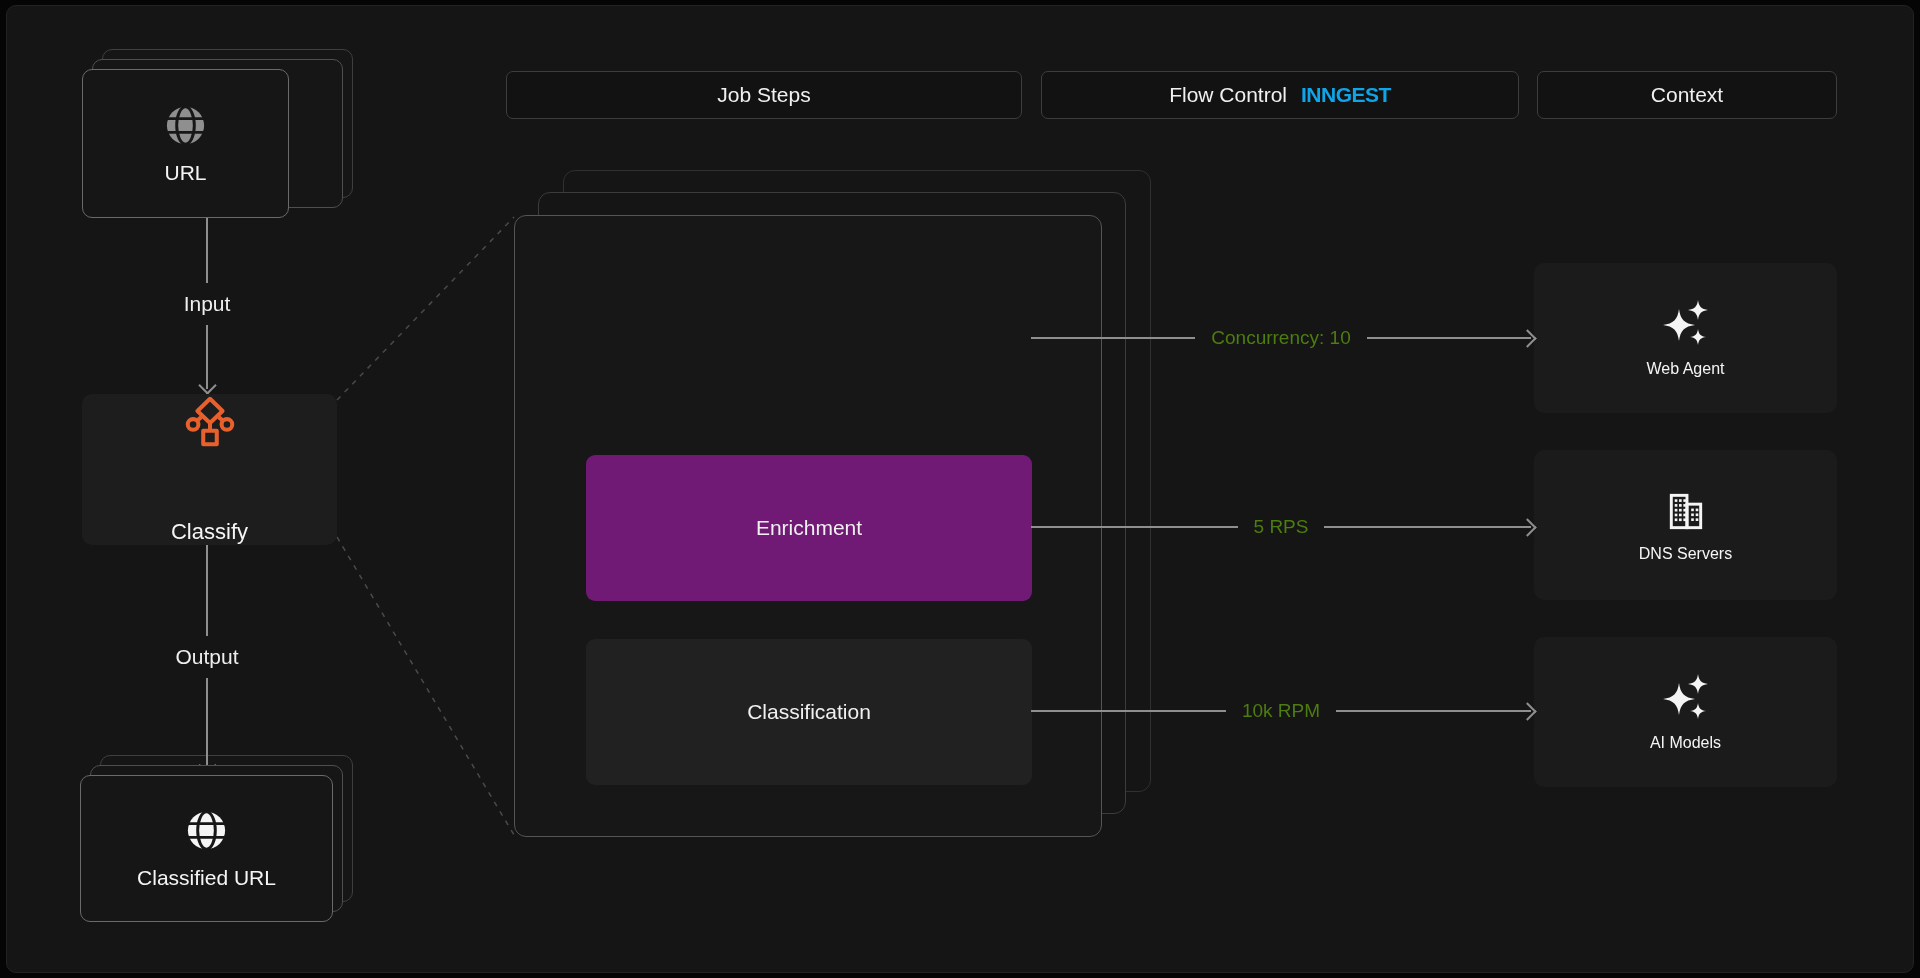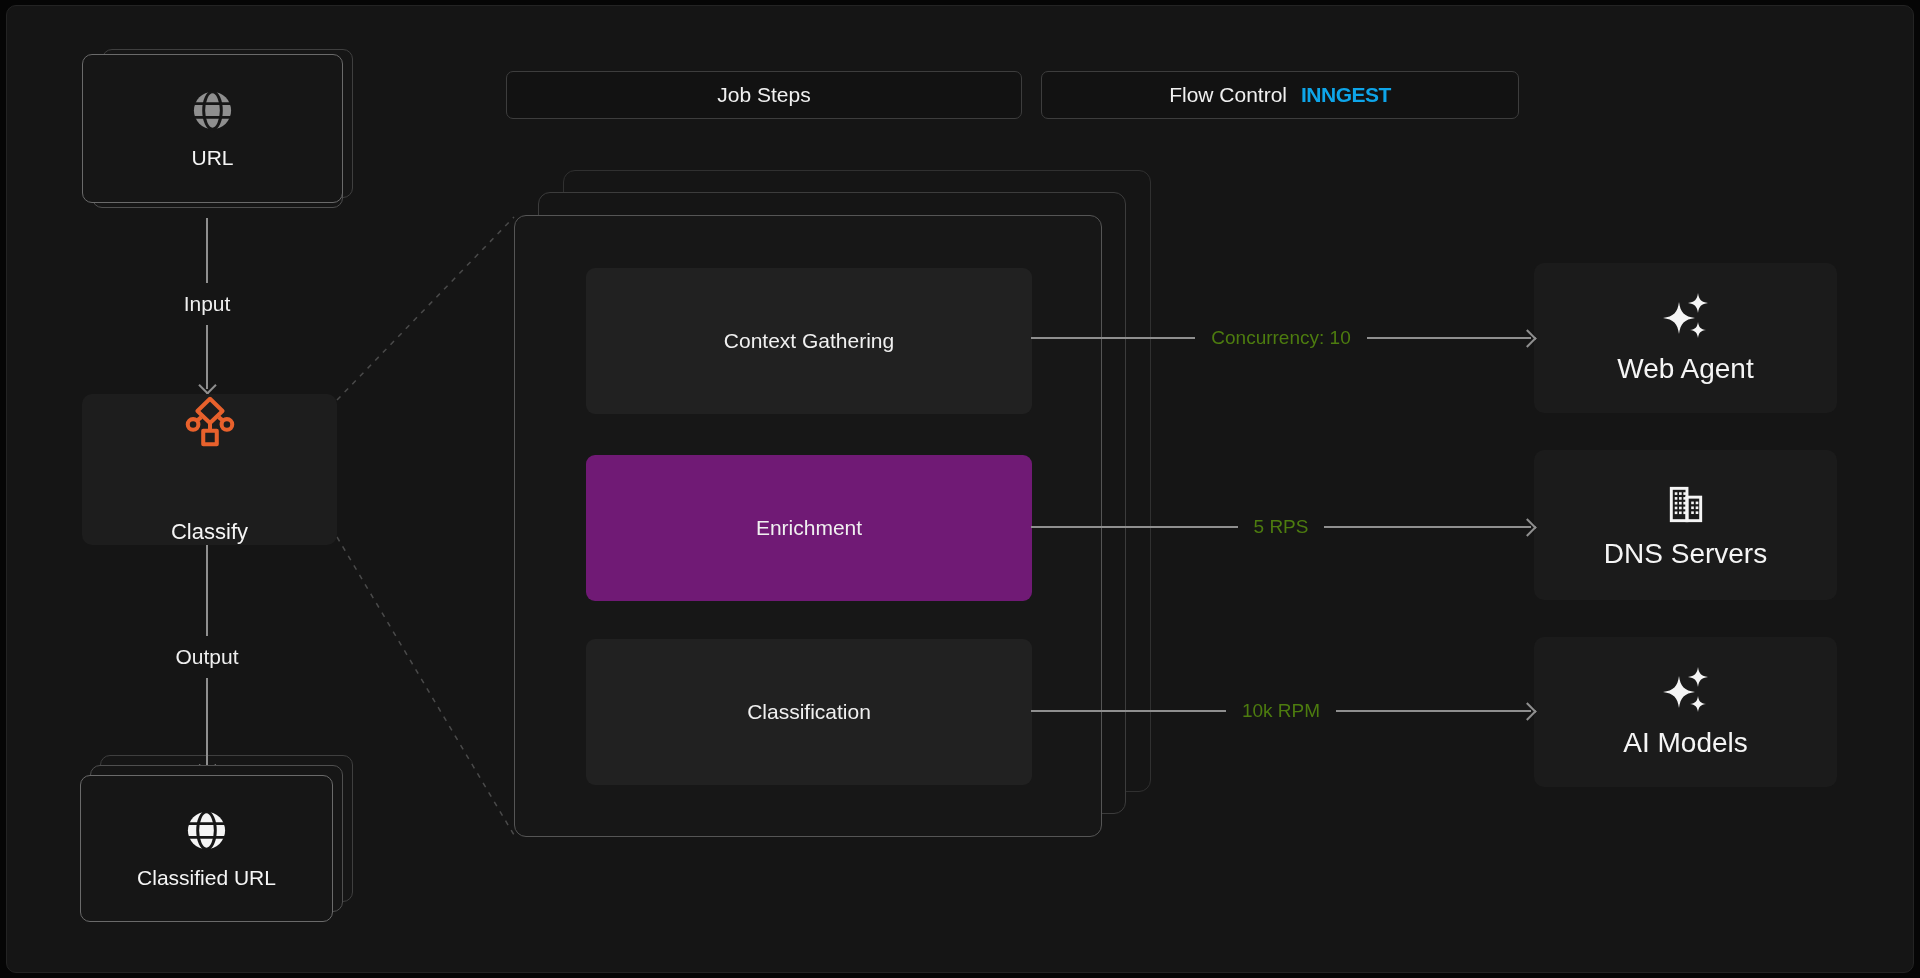--- a/index.html
+++ b/index.html
@@ -49,21 +49,21 @@
     display:flex; align-items:center; justify-content:center;
     color:#f0f0f0; font-size:21px;
   }
   .step-box.highlight{ background:#701a75; }
   
   .ctx-card{
     position:absolute; left:1534px; width:303px; height:150px;
     background:#1b1b1b; border-radius:10px; z-index:3;
     display:flex; flex-direction:column; align-items:center; justify-content:center; gap:10px;
   }
-  .ctx-card .node-label{ font-size:28px; }
+  .ctx-card .node-label{ font-size:16px; }
   
   :root{ --arrow:#8f8f8f; }
   .v-arrow{
     position:absolute; width:60px; display:flex; flex-direction:column; align-items:center; z-index:2;
   }
   .v-line{ width:2px; background:var(--arrow); flex:1; }
   .h-arrow{
     position:absolute; left:1031px; width:503px; height:26px;
     display:flex; align-items:center; z-index:4;
   }
@@ -88,24 +88,27 @@
     <line x1="337" y1="537" x2="514" y2="835" stroke="#4a4a4a" stroke-width="1.5" stroke-dasharray="5 6"></line>
   </svg>
 
   <div class="header-box" style="left:506px; width:516px;">
     <span>Job Steps</span>
   </div>
   <div class="header-box" style="left:1041px; width:478px;">
     <span>Flow Control</span>
     <span class="logo">INNGEST</span>
   </div>
+  <div class="header-box" style="left:1537px; width:300px;">
+    <span>Context</span>
+  </div>
 
   <div class="card stack-l3" style="left:102px; top:49px; width:251px; height:149px;"></div>
   <div class="card stack-l2" style="left:92px;  top:59px; width:251px; height:149px;"></div>
-  <div class="card stack-front" style="left:82px; top:54px; width:261px; height:149px;">
+  <div class="card stack-front" style="left:82px; top:69px; width:207px; height:149px;">
     <span class="icon">
         <svg width="47" height="47" viewBox="0 0 48 48">
           <circle cx="24" cy="24" r="19" fill="#8f8f8f"></circle>
           <g stroke="#171717" stroke-width="3" fill="none">
             <ellipse cx="24" cy="24" rx="9" ry="19"></ellipse>
             <line x1="5" y1="17" x2="43" y2="17"></line>
             <line x1="5" y1="31" x2="43" y2="31"></line>
           </g>
         </svg>
       </span>
@@ -153,23 +156,20 @@
             <line x1="5" y1="31" x2="43" y2="31"></line>
           </g>
         </svg>
       </span>
     <span class="node-label">Classified URL</span>
   </div>
 
   <div class="big-card big-l3 dots" style="left:563px; top:170px;"></div>
   <div class="big-card big-l2 dots" style="left:538px; top:192px;"></div>
   <div class="big-card big-front dots" style="left:514px; top:215px;">
-    <div class="step-box" style="top:52px;">
-      <span>Context Gathering</span>
-    </div>
     <div class="step-box highlight" style="top:239px;">
       <span>Enrichment</span>
     </div>
     <div class="step-box" style="top:423px;">
       <span>Classification</span>
     </div>
   </div>
 
   <div class="h-arrow" style="top:325px;">
     <div class="h-line"></div>

